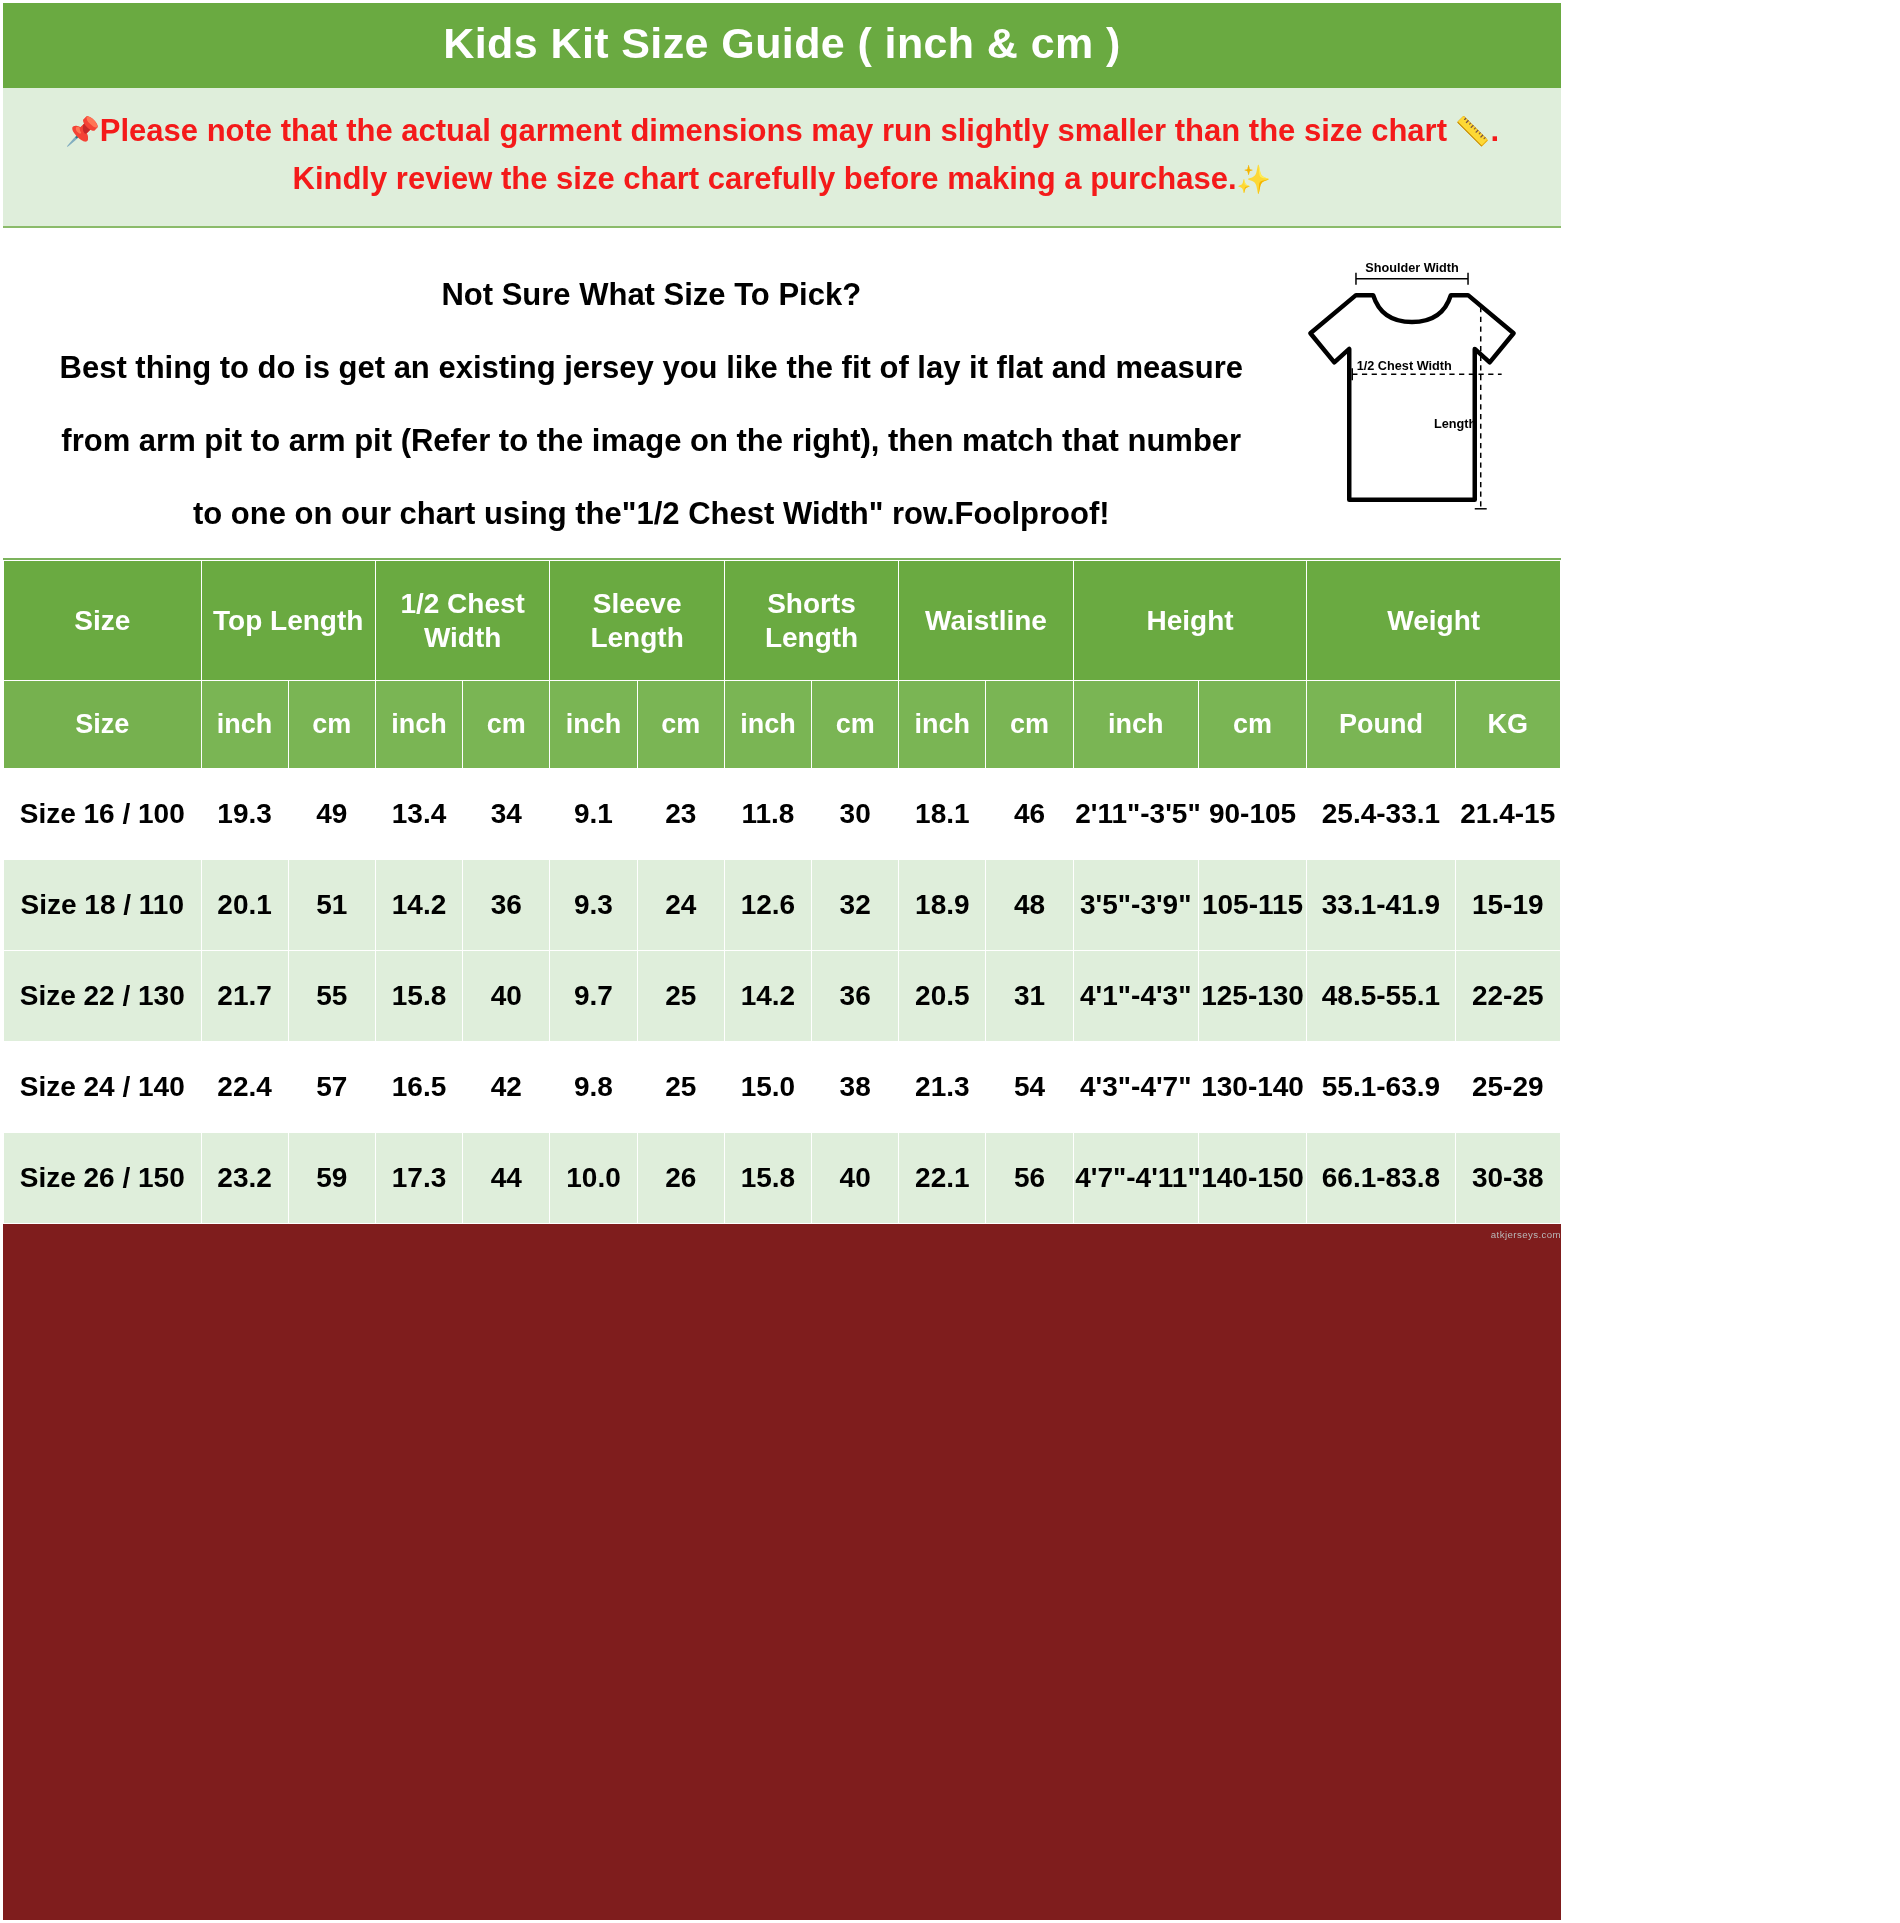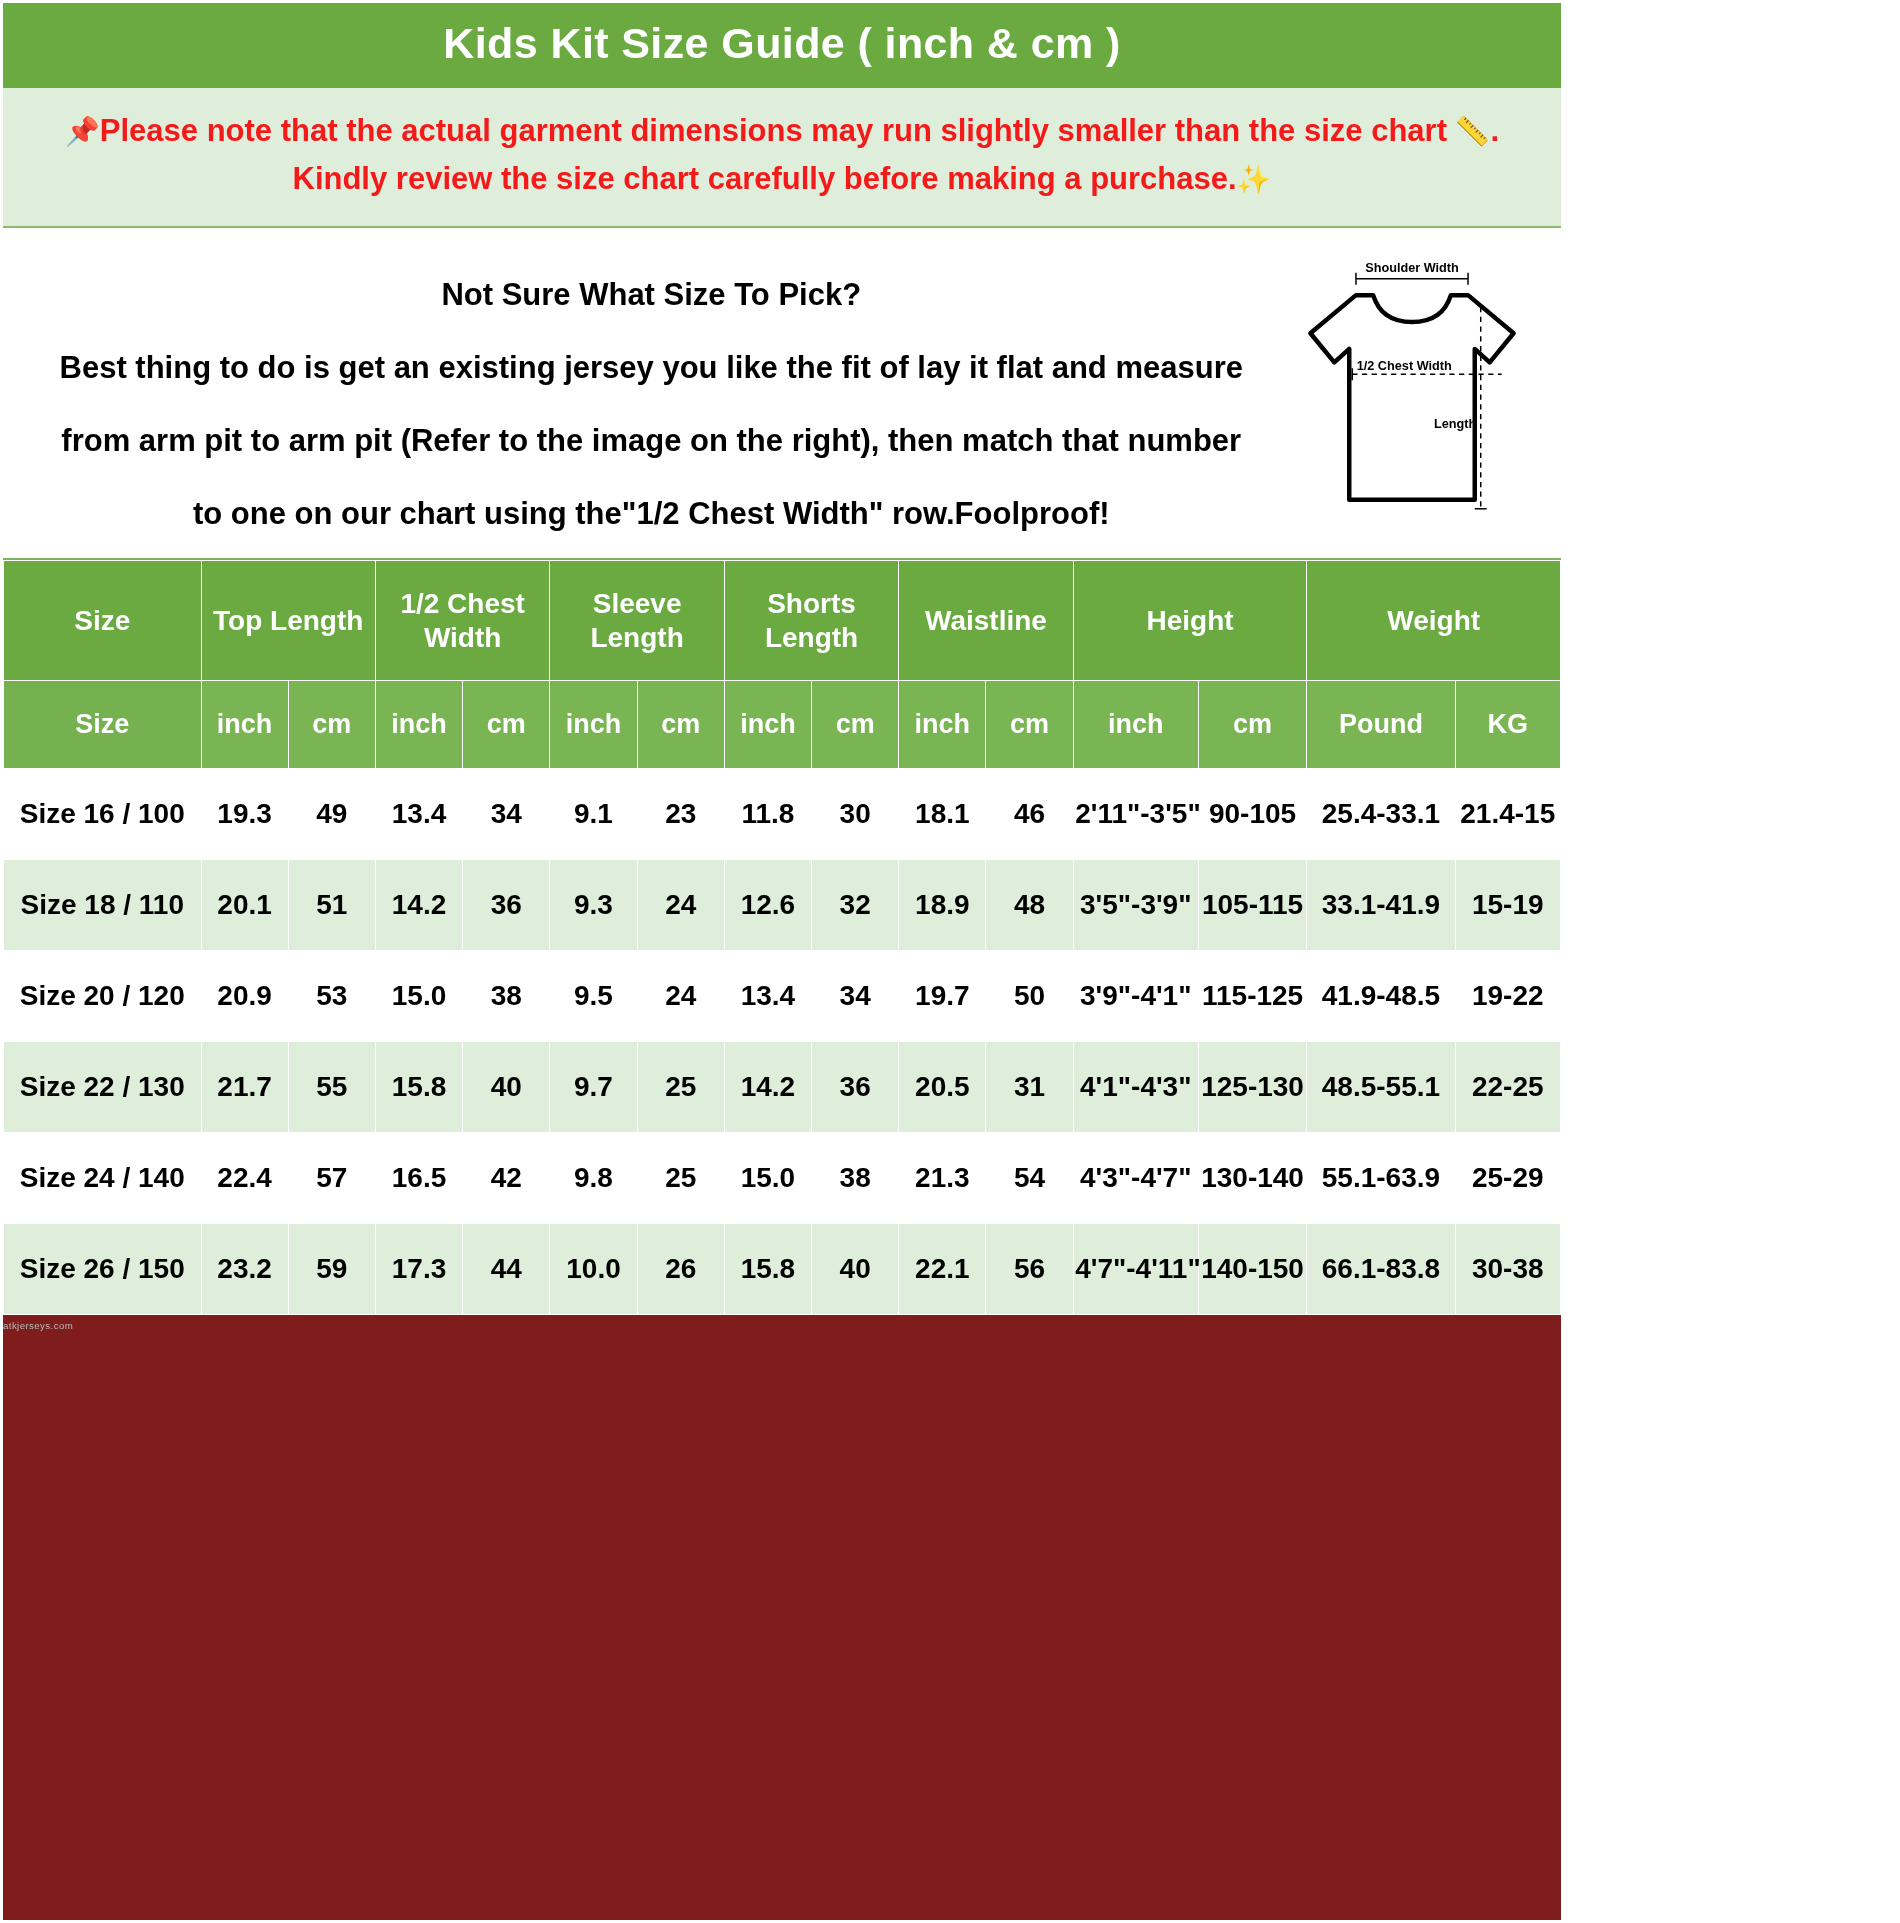--- a/index.html
+++ b/index.html
@@ -100,21 +100,21 @@
     font-weight: bold;
     color: #000000;
     height: 91px;
     padding: 3px 1.5px;
     border: 1.5px solid #cfcfcf;
     background: #ffffff;
   }
   tbody tr.alt td { background: #dfeedb; }
   tbody td.size-label { font-size: 28px; }
   .watermark {
-    text-align: left;
+    text-align: right;
     font-size: 9.7px;
     color: #b9b9b9;
     padding: 4.5px 0 1.5px 0;
     letter-spacing: 0.4px;
   }
   .tee-label {
     font-family: "Liberation Sans", sans-serif;
     font-size: 17px;
     font-weight: bold;
     fill: #000000;
@@ -240,37 +240,20 @@
         <td>24</td>
         <td>12.6</td>
         <td>32</td>
         <td>18.9</td>
         <td>48</td>
         <td>3'5"-3'9"</td>
         <td>105-115</td>
         <td>33.1-41.9</td>
         <td>15-19</td>
       </tr>
-      <tr>
-        <td class="size-label">Size 20 / 120</td>
-        <td>20.9</td>
-        <td>53</td>
-        <td>15.0</td>
-        <td>38</td>
-        <td>9.5</td>
-        <td>24</td>
-        <td>13.4</td>
-        <td>34</td>
-        <td>19.7</td>
-        <td>50</td>
-        <td>3'9"-4'1"</td>
-        <td>115-125</td>
-        <td>41.9-48.5</td>
-        <td>19-22</td>
-      </tr>
       <tr class="alt">
         <td class="size-label">Size 22 / 130</td>
         <td>21.7</td>
         <td>55</td>
         <td>15.8</td>
         <td>40</td>
         <td>9.7</td>
         <td>25</td>
         <td>14.2</td>
         <td>36</td>

